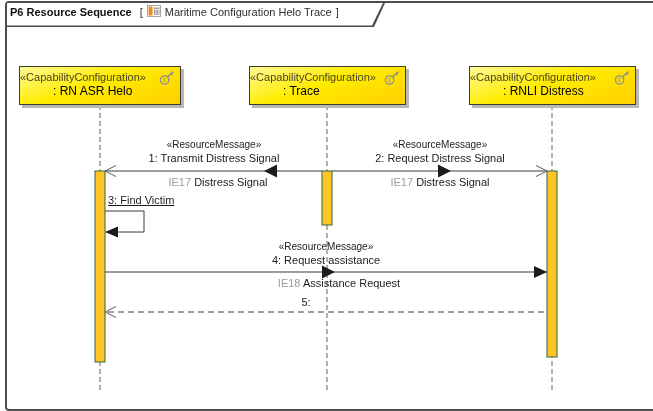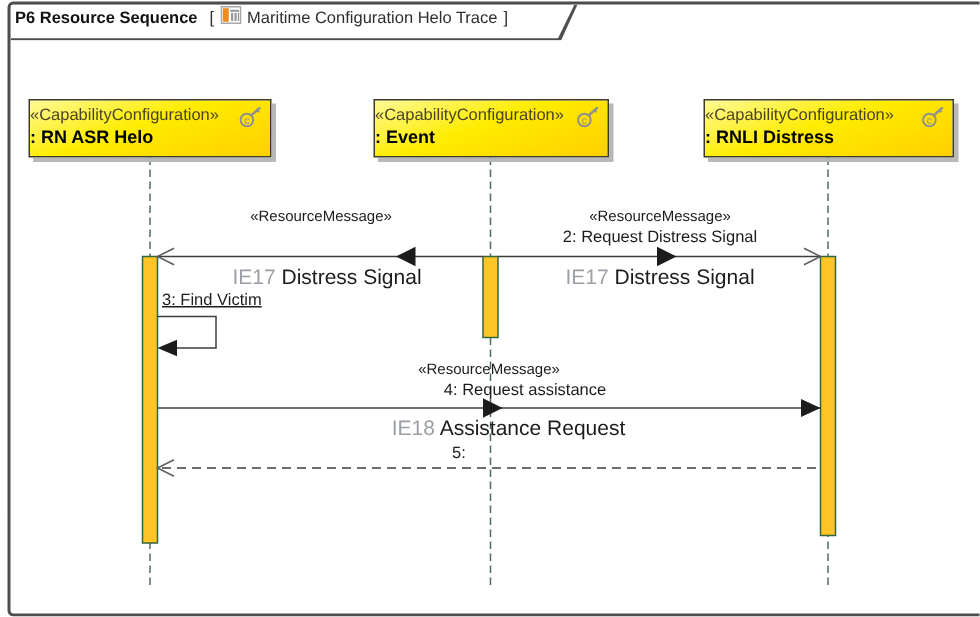--- a/index.html
+++ b/index.html
@@ -15,28 +15,28 @@
   .tab-text{position:absolute;left:6px;top:0;height:23px;display:flex;align-items:center;white-space:nowrap;font-size:11px;color:#2e2e2e;}
   .tab-text .t-bold{font-weight:bold;color:#111;}
   .tab-text .t-br{margin:0 4px 0 8px;}
   .tab-text .t-br2{margin-left:4px;}
   .tab-text .t-sub{margin-left:4px;}
   
   .head{position:absolute;top:66px;height:39px;box-sizing:border-box;
     background:linear-gradient(160deg,#fffa96 0%,#ffec00 45%,#ffd000 100%);
     border:1px solid #3c3c28;box-shadow:3px 3px 0 0 #b8b8b8;text-align:left;}
   .head .stereo{font-size:11px;color:#4a4424;margin-top:4px;}
-  .head .hname{font-size:12px;font-weight:bold;color:#000;margin-top:1px;}
+  .head .hname{font-size:12px;font-weight:normal;color:#000;margin-top:1px;margin-left:33px;}
   .head .keyicon{position:absolute;right:4px;top:3px;width:17px;height:16px;}
   
   .lbl{position:absolute;white-space:nowrap;color:#1c1c1c;}
   .lbl.c{transform:translateX(-50%);}
   .st{font-size:10px;}
   .mg{font-size:11px;}
-  .ie{font-size:14px;}
+  .ie{font-size:11px;}
   .ie .pre{color:#9aa0a6;}
   svg.overlay{position:absolute;left:0;top:0;width:653px;height:411px;}
 </style>
 </head>
 <body>
 
 <div class="stage">
 
   <div class="frame"></div>
 
@@ -97,21 +97,21 @@
         <line x1="8.4" y1="7" x2="14.5" y2="1.6" stroke="#8f8f8f" stroke-width="1.6"></line>
         <line x1="12" y1="3" x2="13.6" y2="4.8" stroke="#8f8f8f" stroke-width="1.4"></line>
         <circle cx="5.6" cy="10" r="4.2" fill="none" stroke="#8f8f8f" stroke-width="1.3"></circle>
         <text x="5.6" y="12.4" font-size="7" fill="#8f8f8f" text-anchor="middle" font-family="Liberation Sans, sans-serif">c</text>
       </svg>
     </span>
   </div>
 
   <div class="head" style="left:245px;width:157px;">
     <div class="stereo">«CapabilityConfiguration»</div>
-    <div class="hname">: Event</div>
+    <div class="hname">: Trace</div>
     <span class="keyicon">
       <svg width="17" height="16" viewBox="0 0 17 16">
         <line x1="8.4" y1="7" x2="14.5" y2="1.6" stroke="#8f8f8f" stroke-width="1.6"></line>
         <line x1="12" y1="3" x2="13.6" y2="4.8" stroke="#8f8f8f" stroke-width="1.4"></line>
         <circle cx="5.6" cy="10" r="4.2" fill="none" stroke="#8f8f8f" stroke-width="1.3"></circle>
         <text x="5.6" y="12.4" font-size="7" fill="#8f8f8f" text-anchor="middle" font-family="Liberation Sans, sans-serif">c</text>
       </svg>
     </span>
   </div>
 
@@ -122,27 +122,28 @@
       <svg width="17" height="16" viewBox="0 0 17 16">
         <line x1="8.4" y1="7" x2="14.5" y2="1.6" stroke="#8f8f8f" stroke-width="1.6"></line>
         <line x1="12" y1="3" x2="13.6" y2="4.8" stroke="#8f8f8f" stroke-width="1.4"></line>
         <circle cx="5.6" cy="10" r="4.2" fill="none" stroke="#8f8f8f" stroke-width="1.3"></circle>
         <text x="5.6" y="12.4" font-size="7" fill="#8f8f8f" text-anchor="middle" font-family="Liberation Sans, sans-serif">c</text>
       </svg>
     </span>
   </div>
 
   <div class="lbl c st" style="left:210px;top:139px;">«ResourceMessage»</div>
+  <div class="lbl c mg" style="left:210px;top:152px;">1: Transmit Distress Signal</div>
   <div class="lbl c ie" style="left:214px;top:176px;"><span class="pre">IE17</span> <span>Distress Signal</span></div>
 
   <div class="lbl c st" style="left:436px;top:139px;">«ResourceMessage»</div>
   <div class="lbl c mg" style="left:436px;top:152px;">2: Request Distress Signal</div>
   <div class="lbl c ie" style="left:436px;top:176px;"><span class="pre">IE17</span> <span>Distress Signal</span></div>
 
   <div class="lbl mg" style="left:104px;top:194px;text-decoration:underline;">3: Find Victim</div>
 
   <div class="lbl c st" style="left:322px;top:241px;">«ResourceMessage»</div>
-  <div class="lbl c mg" style="left:322px;top:254px;margin-left:24px;">4: Request assistance</div>
+  <div class="lbl c mg" style="left:322px;top:254px;">4: Request assistance</div>
   <div class="lbl c ie" style="left:322px;top:277px;padding-left:26px;"><span class="pre">IE18</span> <span>Assistance Request</span></div>
 
   <div class="lbl c mg" style="left:302px;top:296px;">5:</div>
 
 </div>
 
 </body></html>

